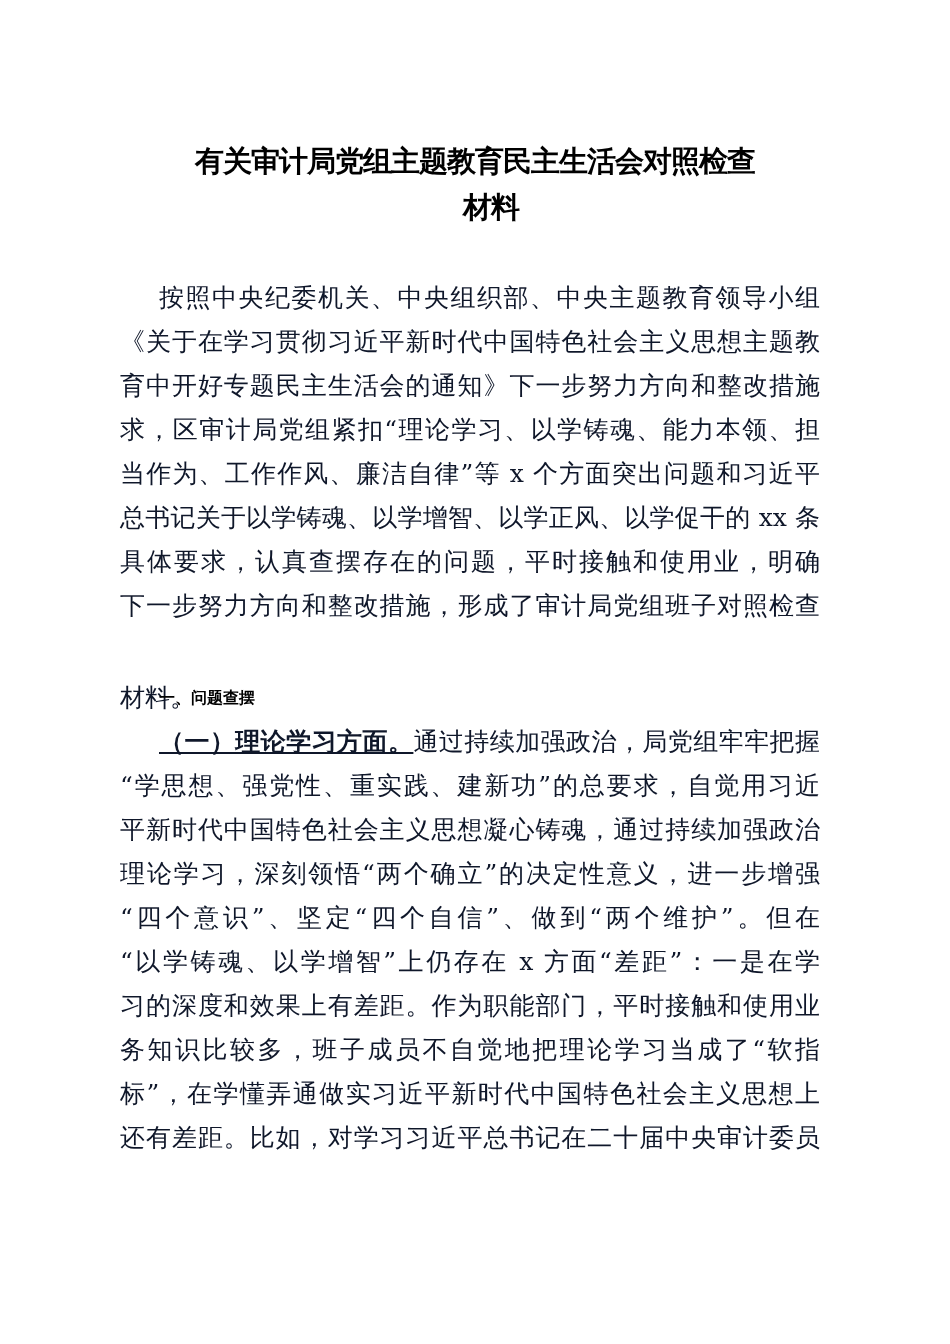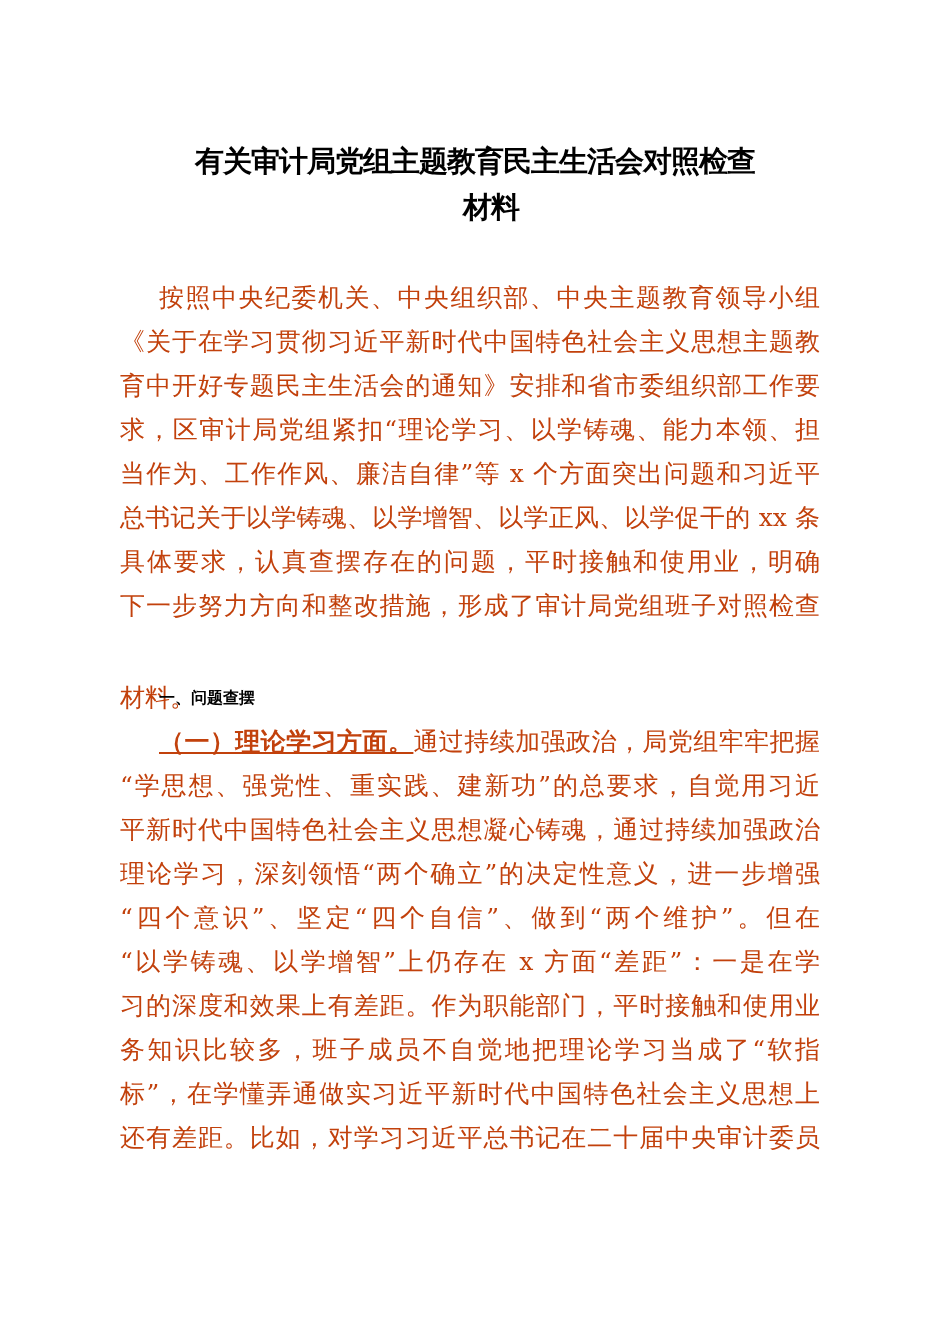--- a/index.html
+++ b/index.html
@@ -5,38 +5,38 @@
   html, body { margin: 0; padding: 0; background: #ffffff; }
   body { width: 950px; height: 1344px; position: relative; overflow: hidden;
          font-family: "DejaVu Serif", "Liberation Serif", serif; color: #111; }
   .title { position: absolute; left: 0; width: 950px; text-align: center;
            font-family: "DejaVu Serif", "Liberation Serif", serif; font-weight: bold;
            font-size: 29px; line-height: 50px; letter-spacing: -1px; color: #000; }
   .title.l1 { top: 136px; }
   .title.l2 { top: 182px; margin-left: 16px; }
   .line { position: absolute; left: 120px; width: 700px; height: 44px;
           font-size: 25px; line-height: 44px; white-space: nowrap;
-          text-align: justify; text-align-last: justify; letter-spacing: 0; color: #c2410c; }
+          text-align: justify; text-align-last: justify; letter-spacing: 0; color: #0f172a; }
   .line.last { text-align-last: left; margin-top: 48px; }
   .line.indent { left: 159px; width: 661px; }
   .heading { position: absolute; left: 159px; font-family: "DejaVu Sans", "Liberation Sans", sans-serif;
              font-weight: bold; font-size: 16px; line-height: 44px; color: #000; }
   .bold { font-weight: bold; text-decoration: underline; }
 </style>
 </head>
 <body>
 
 <div>
   <div class="title l1">有关审计局党组主题教育民主生活会对照检查</div>
   <div class="title l2">材料</div>
 
   <div>
     <div class="line indent" style="top:276px">按照中央纪委机关、中央组织部、中央主题教育领导小组</div>
     <div class="line" style="top:320px">《关于在学习贯彻习近平新时代中国特色社会主义思想主题教</div>
-    <div class="line" style="top:364px">育中开好专题民主生活会的通知》安排和省市委组织部工作要</div>
+    <div class="line" style="top:364px">育中开好专题民主生活会的通知》下一步努力方向和整改措施</div>
     <div class="line" style="top:408px">求，区审计局党组紧扣“理论学习、以学铸魂、能力本领、担</div>
     <div class="line" style="top:452px">当作为、工作作风、廉洁自律”等 x 个方面突出问题和习近平</div>
     <div class="line" style="top:496px">总书记关于以学铸魂、以学增智、以学正风、以学促干的 xx 条</div>
     <div class="line" style="top:540px">具体要求，认真查摆存在的问题，平时接触和使用业，明确</div>
     <div class="line" style="top:584px">下一步努力方向和整改措施，形成了审计局党组班子对照检查</div>
     <div class="line last" style="top:628px">材料。</div>
   </div>
 
   <div class="heading" style="top:676px">一、问题查摆</div>
 

